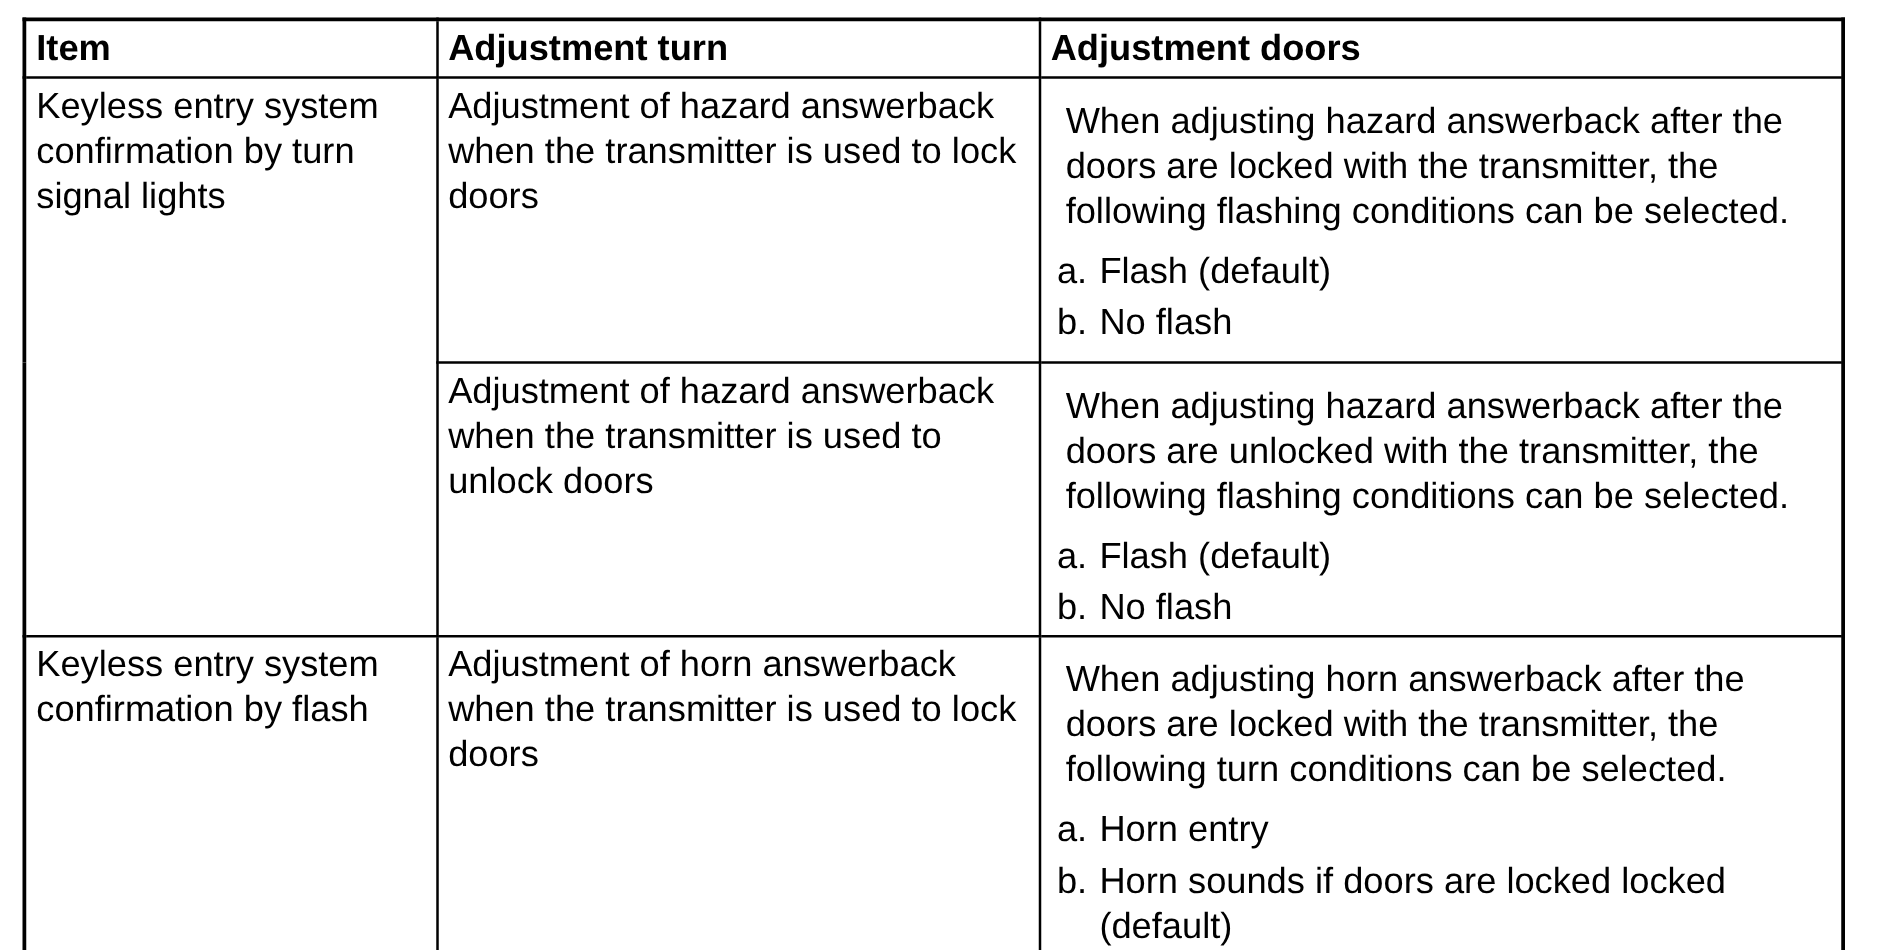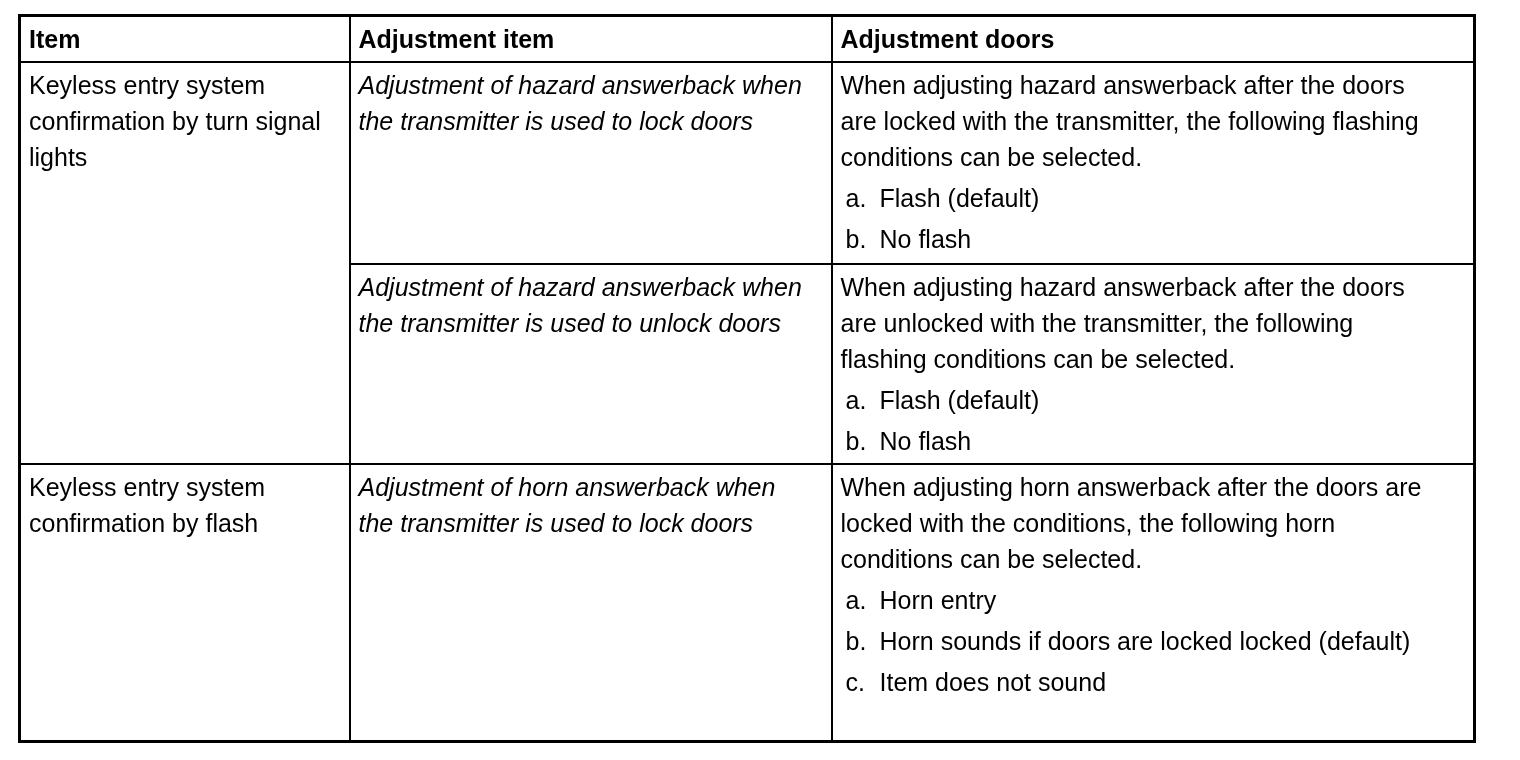--- a/index.html
+++ b/index.html
@@ -23,40 +23,39 @@
     height: 723px;
     border-collapse: collapse;
     table-layout: fixed;
     border: 3px solid #000000;
   }
   th, td {
     border: 2px solid #000000;
     vertical-align: top;
     text-align: left;
     padding: 4px 8px;
-    font-size: 25px;
+    font-size: 29px;
     line-height: 36px;
     color: #000000;
     overflow: hidden;
   }
   th {
     font-weight: bold;
     white-space: nowrap;
   }
   .item-text {
     margin: 0;
     max-width: 312px;
   }
   .adj-text {
     margin: 0;
     max-width: 455px;
-    font-style: italic;
   }
   .detail-text {
-    margin: 0;
+    margin: 12px;
     max-width: 590px;
   }
   .option {
     display: flex;
     padding-left: 5px;
     margin-top: 5px;
     line-height: 36px;
   }
   .option-marker {
     flex: none;
@@ -71,26 +70,26 @@
 
 <table class="adjustment-table">
   <colgroup>
     <col style="width:330px">
     <col style="width:482px">
     <col style="width:643px">
   </colgroup>
   <thead>
     <tr style="height:46px">
       <th>Item</th>
-      <th>Adjustment item</th>
+      <th>Adjustment turn</th>
       <th>Adjustment doors</th>
     </tr>
   </thead>
   <tbody>
-    <tr style="height:202px">
+    <tr style="height:228px">
       <td rowspan="2">
         <p class="item-text">Keyless entry system confirmation by turn signal lights</p>
       </td>
       <td>
         <p class="adj-text">Adjustment of hazard answerback when the transmitter is used to lock doors</p>
       </td>
       <td>
         <p class="detail-text">When adjusting hazard answerback after the doors are locked with the transmitter, the following flashing conditions can be selected.</p>
         <div class="option">
           <span class="option-marker">a.</span>
@@ -119,21 +118,21 @@
       </td>
     </tr>
     <tr style="height:277px">
       <td>
         <p class="item-text">Keyless entry system confirmation by flash</p>
       </td>
       <td>
         <p class="adj-text">Adjustment of horn answerback when the transmitter is used to lock doors</p>
       </td>
       <td>
-        <p class="detail-text">When adjusting horn answerback after the doors are locked with the conditions, the following horn conditions can be selected.</p>
+        <p class="detail-text">When adjusting horn answerback after the doors are locked with the transmitter, the following turn conditions can be selected.</p>
         <div class="option">
           <span class="option-marker">a.</span>
           <span class="option-text">Horn entry</span>
         </div>
         <div class="option">
           <span class="option-marker">b.</span>
           <span class="option-text">Horn sounds if doors are locked locked (default)</span>
         </div>
         <div class="option">
           <span class="option-marker">c.</span>

